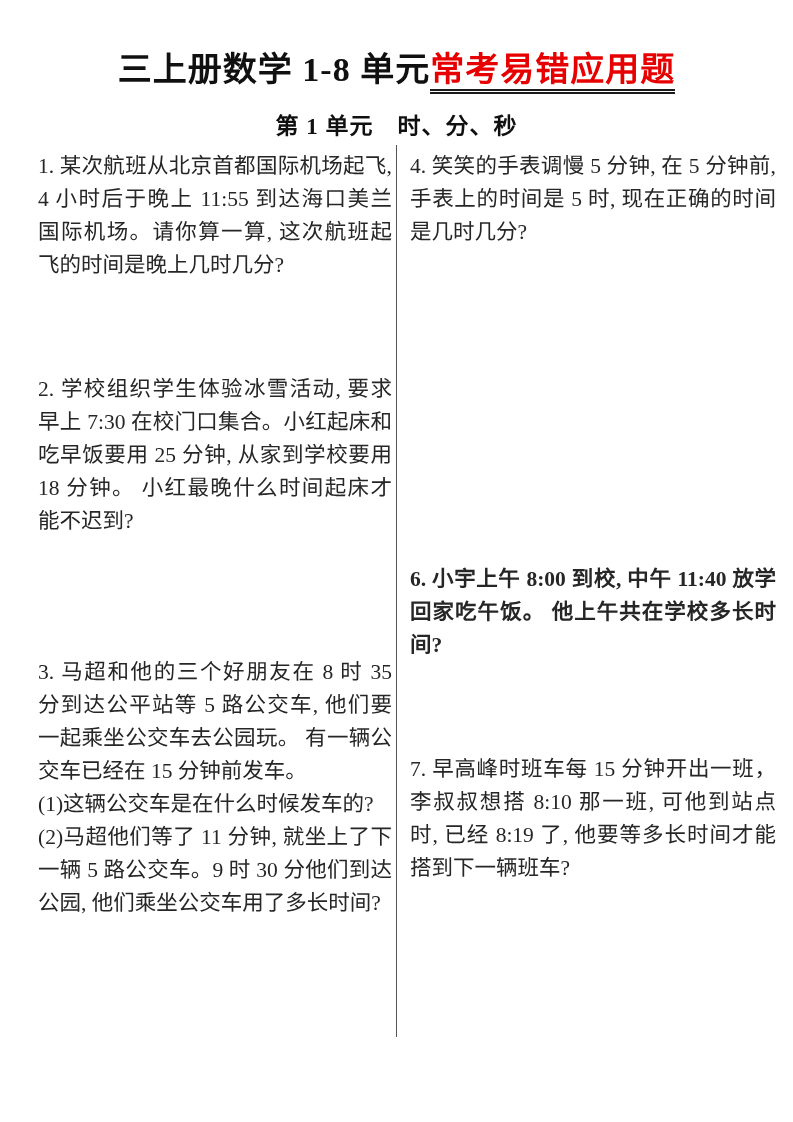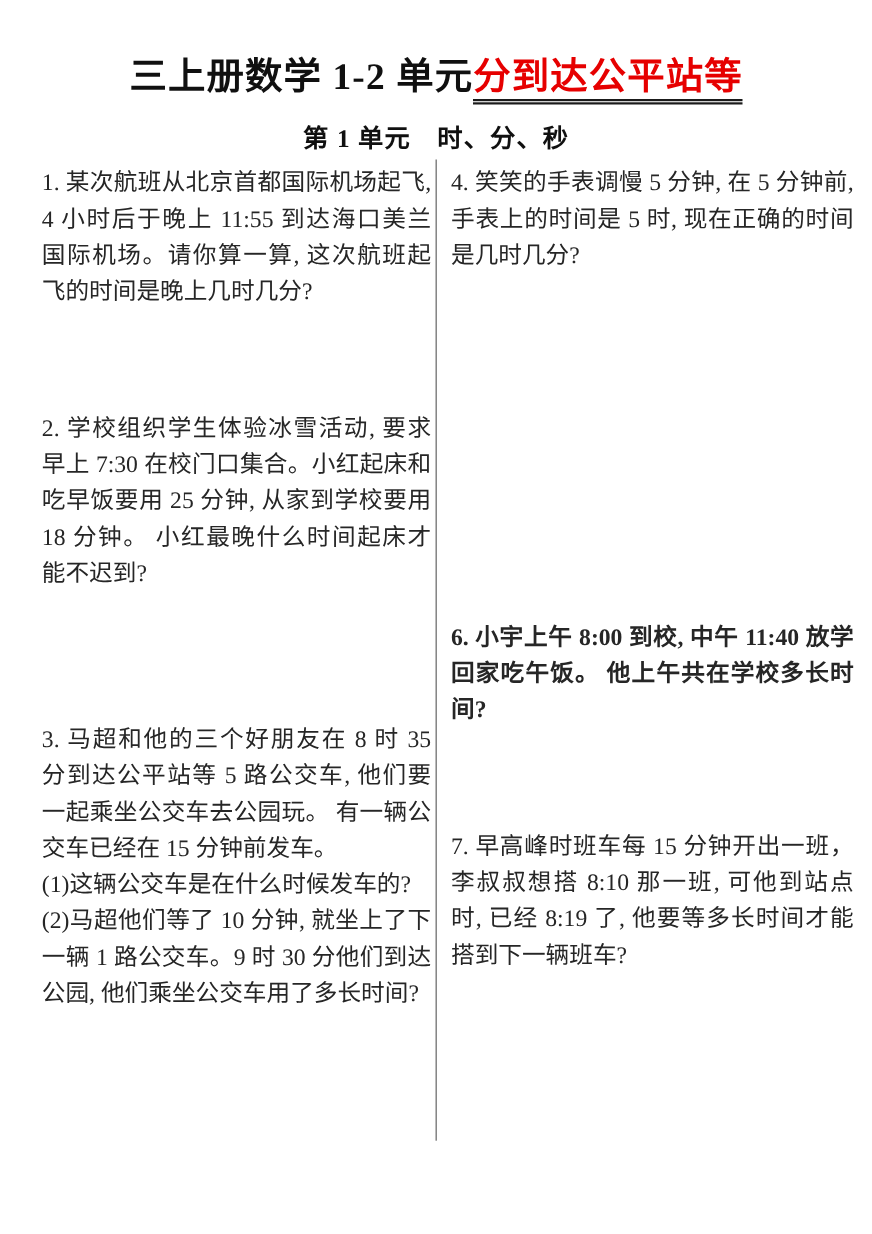--- a/index.html
+++ b/index.html
@@ -79,39 +79,39 @@
   #problem-4 { top: 5px; }
   #problem-5 { top: 198px; }
   #problem-6 { top: 418px; font-weight: bold; }
   #problem-7 { top: 608px; }
 </style>
 </head>
 <body>
 
 <div class="page">
 
-  <h1 class="title"><span>三上册数学 1-2 单元</span><span class="highlight">分到达公平站等</span></h1>
+  <h1 class="title"><span>三上册数学 1-8 单元</span><span class="highlight">常考易错应用题</span></h1>
 
   <h2 class="subtitle">第 1 单元　时、分、秒</h2>
 
   <div class="columns">
 
     <div class="divider"></div>
 
     <div class="col col-left">
       <div class="problem" id="problem-1">
         <p>1. 某次航班从北京首都国际机场起飞, 4 小时后于晚上 11:55 到达海口美兰国际机场。请你算一算, 这次航班起飞的时间是晚上几时几分?</p>
       </div>
       <div class="problem" id="problem-2">
         <p>2. 学校组织学生体验冰雪活动, 要求早上 7:30 在校门口集合。小红起床和吃早饭要用 25 分钟, 从家到学校要用 18 分钟。 小红最晚什么时间起床才能不迟到?</p>
       </div>
       <div class="problem" id="problem-3">
         <p>3. 马超和他的三个好朋友在 8 时 35 分到达公平站等 5 路公交车, 他们要一起乘坐公交车去公园玩。 有一辆公交车已经在 15 分钟前发车。</p>
         <p>(1)这辆公交车是在什么时候发车的?</p>
-        <p>(2)马超他们等了 10 分钟, 就坐上了下一辆 1 路公交车。9 时 30 分他们到达公园, 他们乘坐公交车用了多长时间?</p>
+        <p>(2)马超他们等了 11 分钟, 就坐上了下一辆 5 路公交车。9 时 30 分他们到达公园, 他们乘坐公交车用了多长时间?</p>
       </div>
     </div>
 
     <div class="col col-right">
       <div class="problem" id="problem-4">
         <p>4. 笑笑的手表调慢 5 分钟, 在 5 分钟前, 手表上的时间是 5 时, 现在正确的时间是几时几分?</p>
       </div>
       <div class="problem" id="problem-6">
         <p>6. 小宇上午 8:00 到校, 中午 11:40 放学回家吃午饭。 他上午共在学校多长时间?</p>
       </div>

